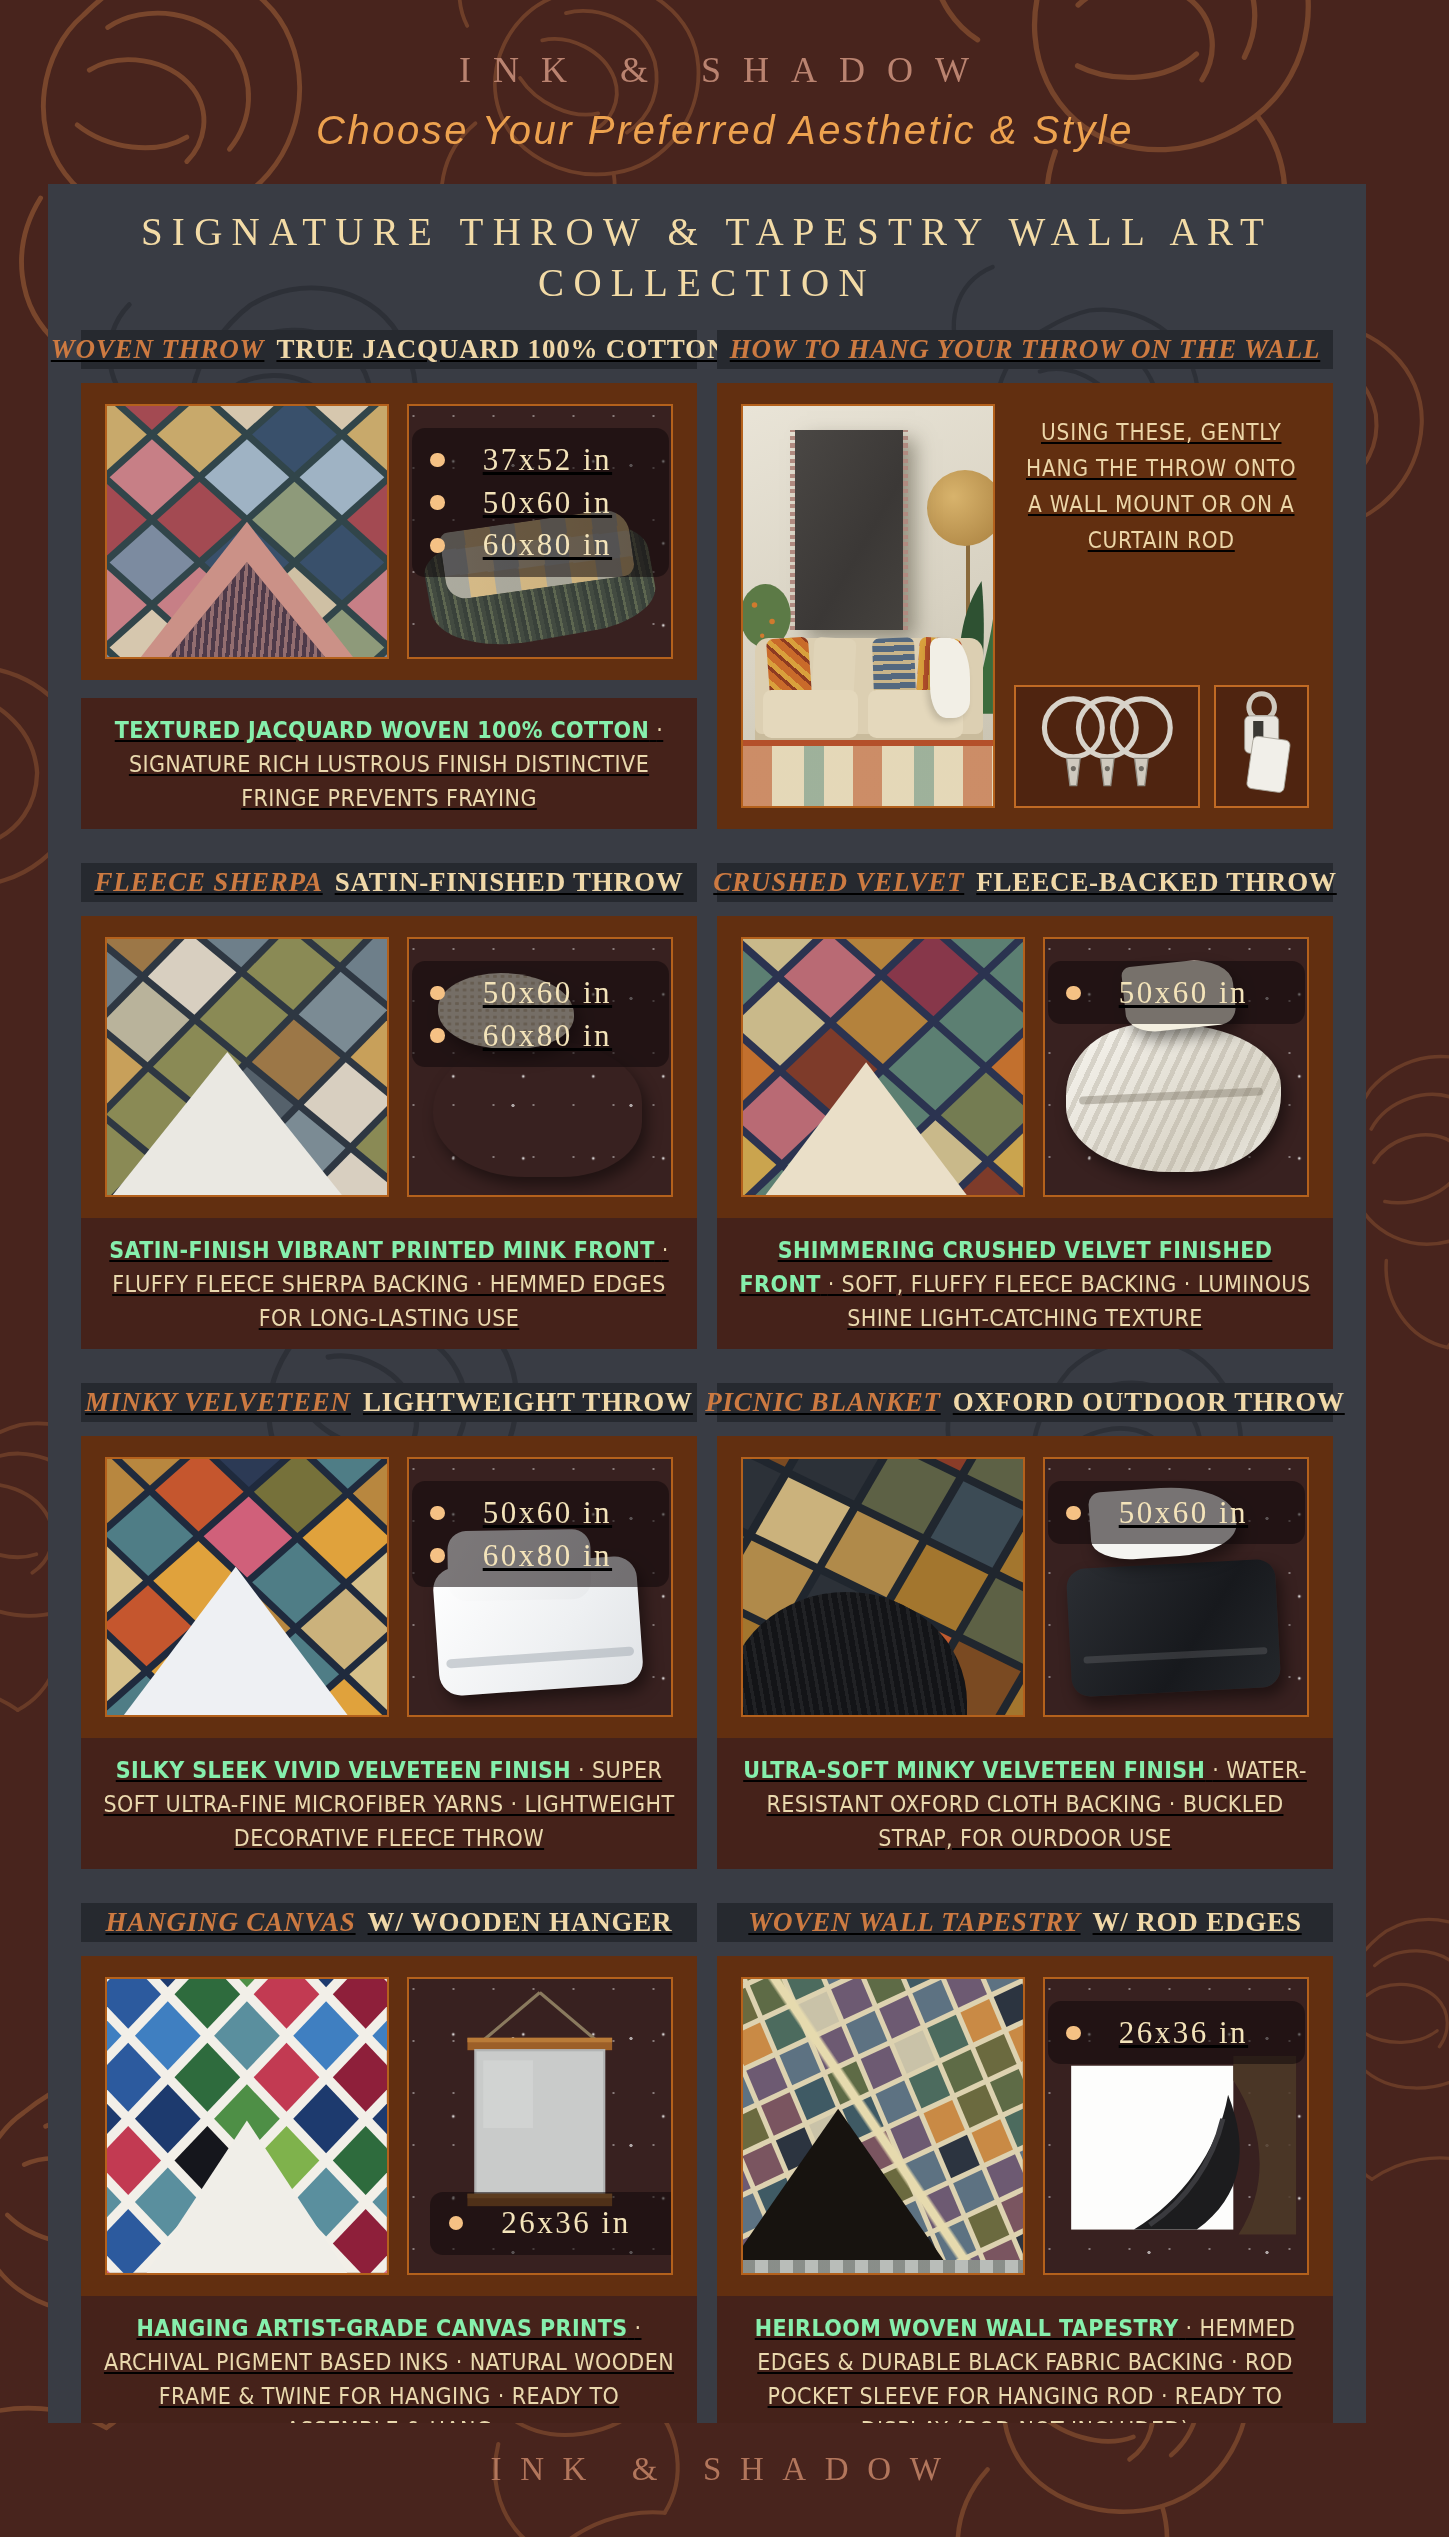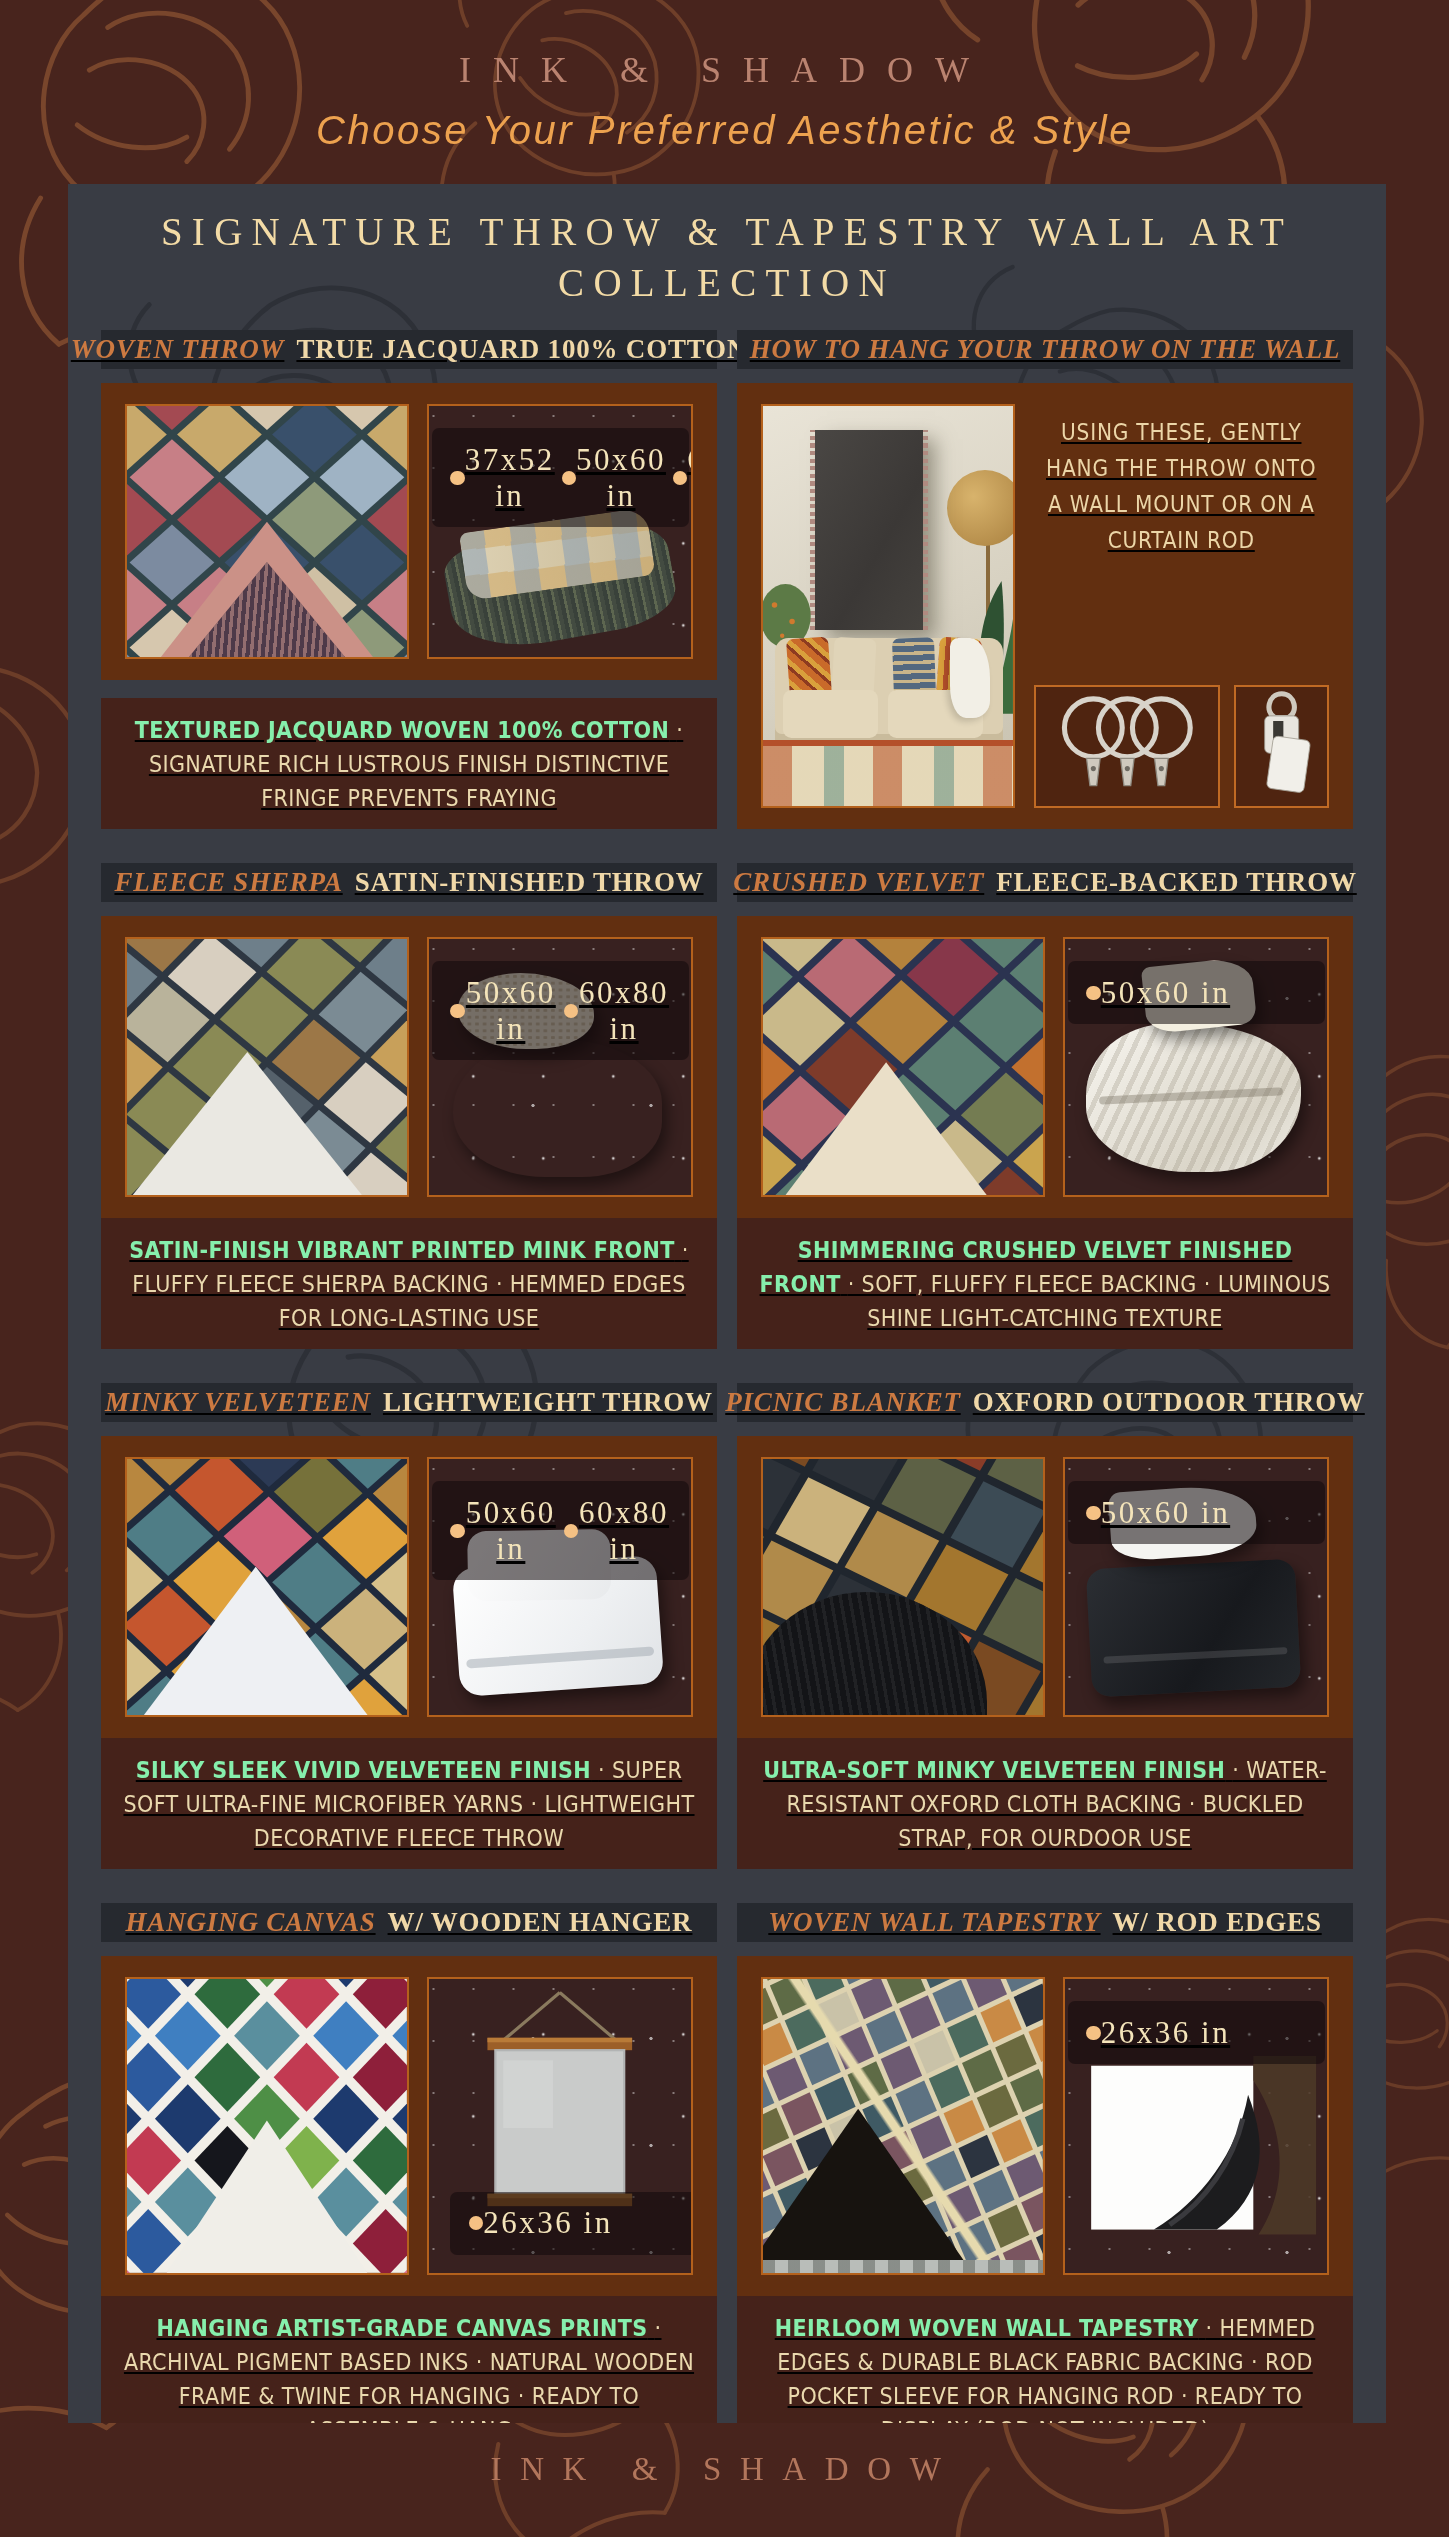--- a/index.html
+++ b/index.html
@@ -11,21 +11,21 @@
   .brand{position:absolute;top:49px;left:0;width:100%;text-align:center;
          font-family:"Liberation Serif",serif;font-size:36px;letter-spacing:22px;
          color:#ba8370;font-weight:400;}
   .tagline{position:absolute;top:108px;left:0;width:100%;text-align:center;
          font-family:Liberation Sans, sans-serif;font-style:italic;font-size:40px;
          letter-spacing:2.5px;color:#eda24f;}
   .footer-brand{position:absolute;top:2451px;left:0;width:100%;text-align:center;
          font-family:"Liberation Serif",serif;font-size:33px;letter-spacing:18.6px;
          color:#b2765c;}
   
-  .panel{position:absolute;left:68px;top:184px;width:1318px;height:2239px;
+  .panel{position:absolute;left:48px;top:184px;width:1318px;height:2239px;
          background:#393c44;overflow:hidden;}
   .panel > svg.panelart{position:absolute;inset:0;width:100%;height:100%;pointer-events:none;}
   .panel-inner{position:relative;z-index:2;padding:22px 33px 0 33px;}
   .panel-title{margin:0 0 22px 0;text-align:center;font-family:"Liberation Serif",serif;
          font-weight:400;font-size:39px;letter-spacing:9.3px;color:#f3dba6;line-height:51px;}
   .grid{display:grid;grid-template-columns:616px 616px;column-gap:20px;
         grid-template-rows:499px 486px 486px 558px;row-gap:34px;text-decoration:underline;}
   
   .card{display:flex;flex-direction:column;height:100%;}
   .card-title{height:39px;flex:0 0 39px;background:#26292f;display:flex;align-items:center;
@@ -54,22 +54,22 @@
        radial-gradient(circle,rgba(255,255,255,.6) 1.4px,transparent 1.9px);
      background-size:70px 82px,40px 52px,118px 107px;
      background-position:9.3px 14.4px,24.5px 36px,45px 6px;}
   .photo > svg{position:absolute;inset:0;width:100%;height:100%;}
   
   .fold{position:absolute;}
   .tri{clip-path:polygon(0 100%,100% 100%,50% 0);}
   .fuzz{background-image:radial-gradient(rgba(0,0,0,.08) 1.7px,transparent 2.2px);background-size:9.3px 7.6px;}
   
   .sizes{position:relative;z-index:3;margin:22px auto 0 auto;width:84%;
-        background:rgba(16,9,11,.55);border-radius:7px;padding:13.5px 18.6px;
-        display:flex;flex-direction:row;gap:6.8px;list-style:none;}
+        background:rgba(16,9,11,.55);border-radius:13px;padding:13.5px 18.6px;
+        display:flex;flex-direction:column;gap:6.8px;list-style:none;}
   .sizes.bottom{position:absolute;bottom:18.6px;left:8%;margin:0;}
   .size-row{display:flex;align-items:center;}
   .dot{width:14.4px;height:14.4px;border-radius:50%;background:#f5c184;flex:0 0 14.4px;}
   .size-text{flex:1;text-align:center;font-family:"Liberation Serif",serif;
         font-size:31px;letter-spacing:2.5px;color:#f4e4ba;}
   
   .scene{flex:0 0 44%;}
   .howto-col{flex:1;display:flex;flex-direction:column;}
   .howto-p{margin:10px 5px 0 5px;text-align:center;color:#ecd6a8;font-size:22.4px;
         line-height:36px;letter-spacing:0.8px;

